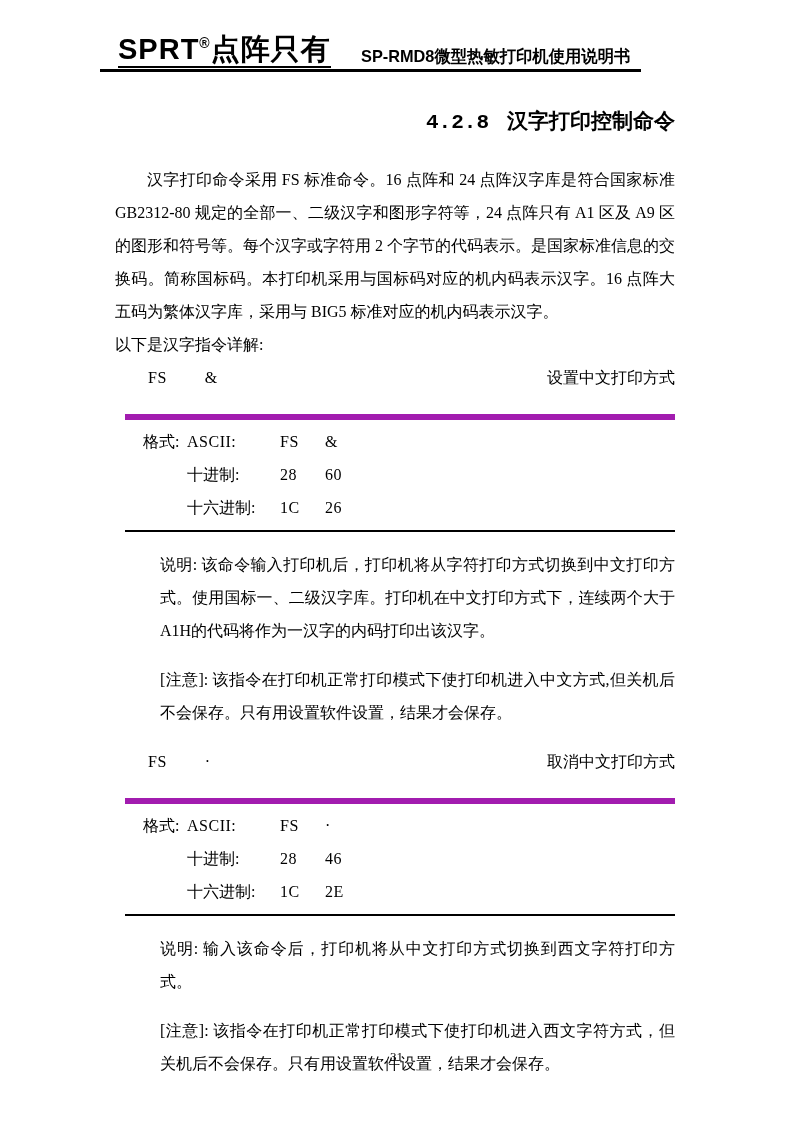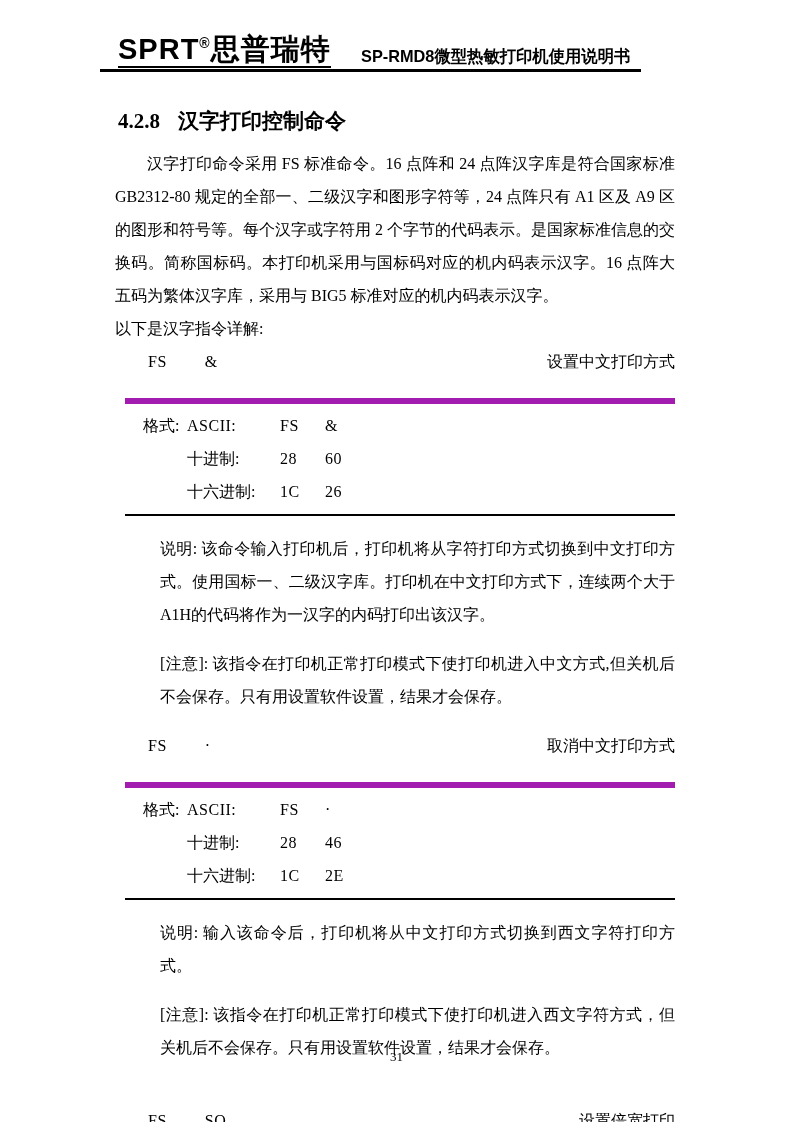--- a/index.html
+++ b/index.html
@@ -49,24 +49,25 @@
     white-space: nowrap;
     transform: scaleX(0.96);
     transform-origin: left bottom;
   }
 
   
   .content {
     margin: 0 118px 0 115px;  
   }
   .section-heading {
-    margin: 35px 0 12px 3px;
+    margin: 35px 0 28px 3px;
     font-weight: bold;
     font-size: 21px;
-    font-family: Liberation Serif, serif;
+    font-family: Liberation Mono, monospace;
+    text-align: right;
   }
   .section-heading .sec-no { margin-right: 18px; }
 
   .para {
     line-height: 33px;
     text-align: justify;
     text-indent: 2em;
     margin: 0;
   }
   .line {
@@ -121,21 +122,21 @@
     width: 100%;
     text-align: center;
     font-size: 13px;
   }
 </style>
 </head>
 <body>
 
 <div class="header">
   <div class="logo">
-    <span>SPRT</span><sup>®</sup><span>思普瑞特</span>
+    <span>SPRT</span><sup>®</sup><span>点阵只有</span>
   </div>
   <div class="doc-title">SP-RMD8微型热敏打印机使用说明书</div>
 </div>
 
 <div class="content">
 
   <div class="section-heading">
     <span class="sec-no">4.2.8</span><span>汉字打印控制命令</span>
   </div>
 

